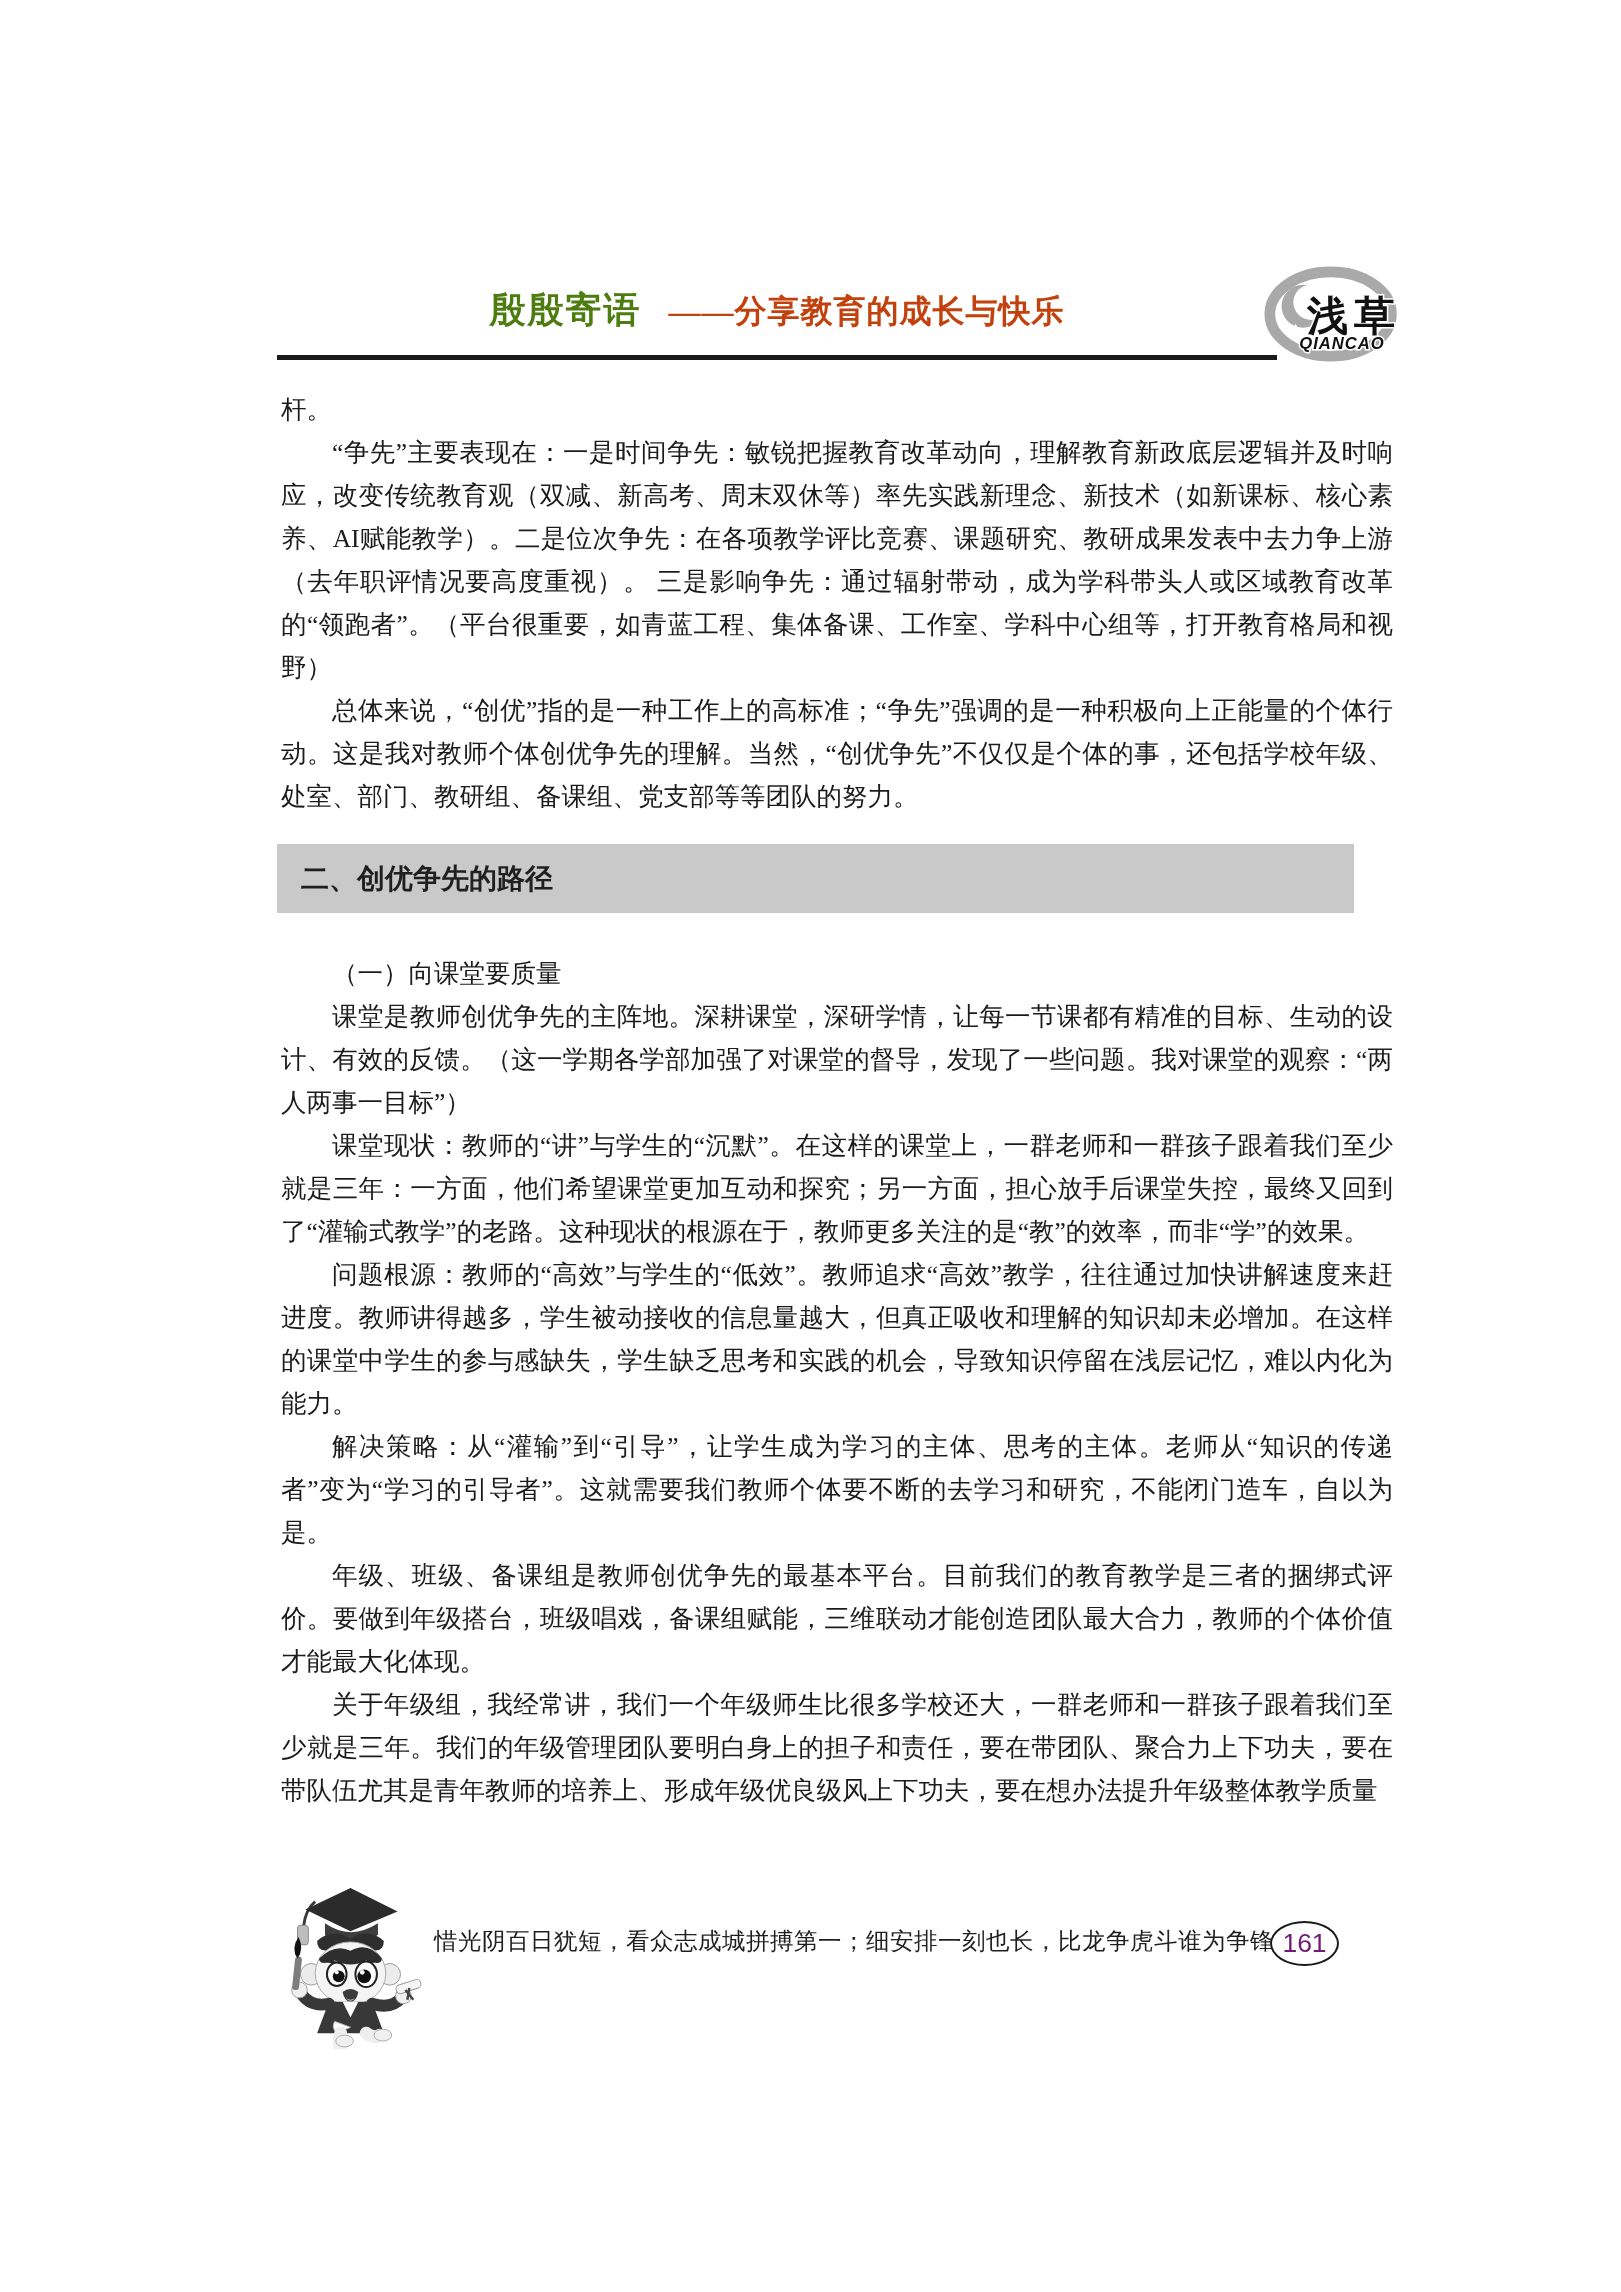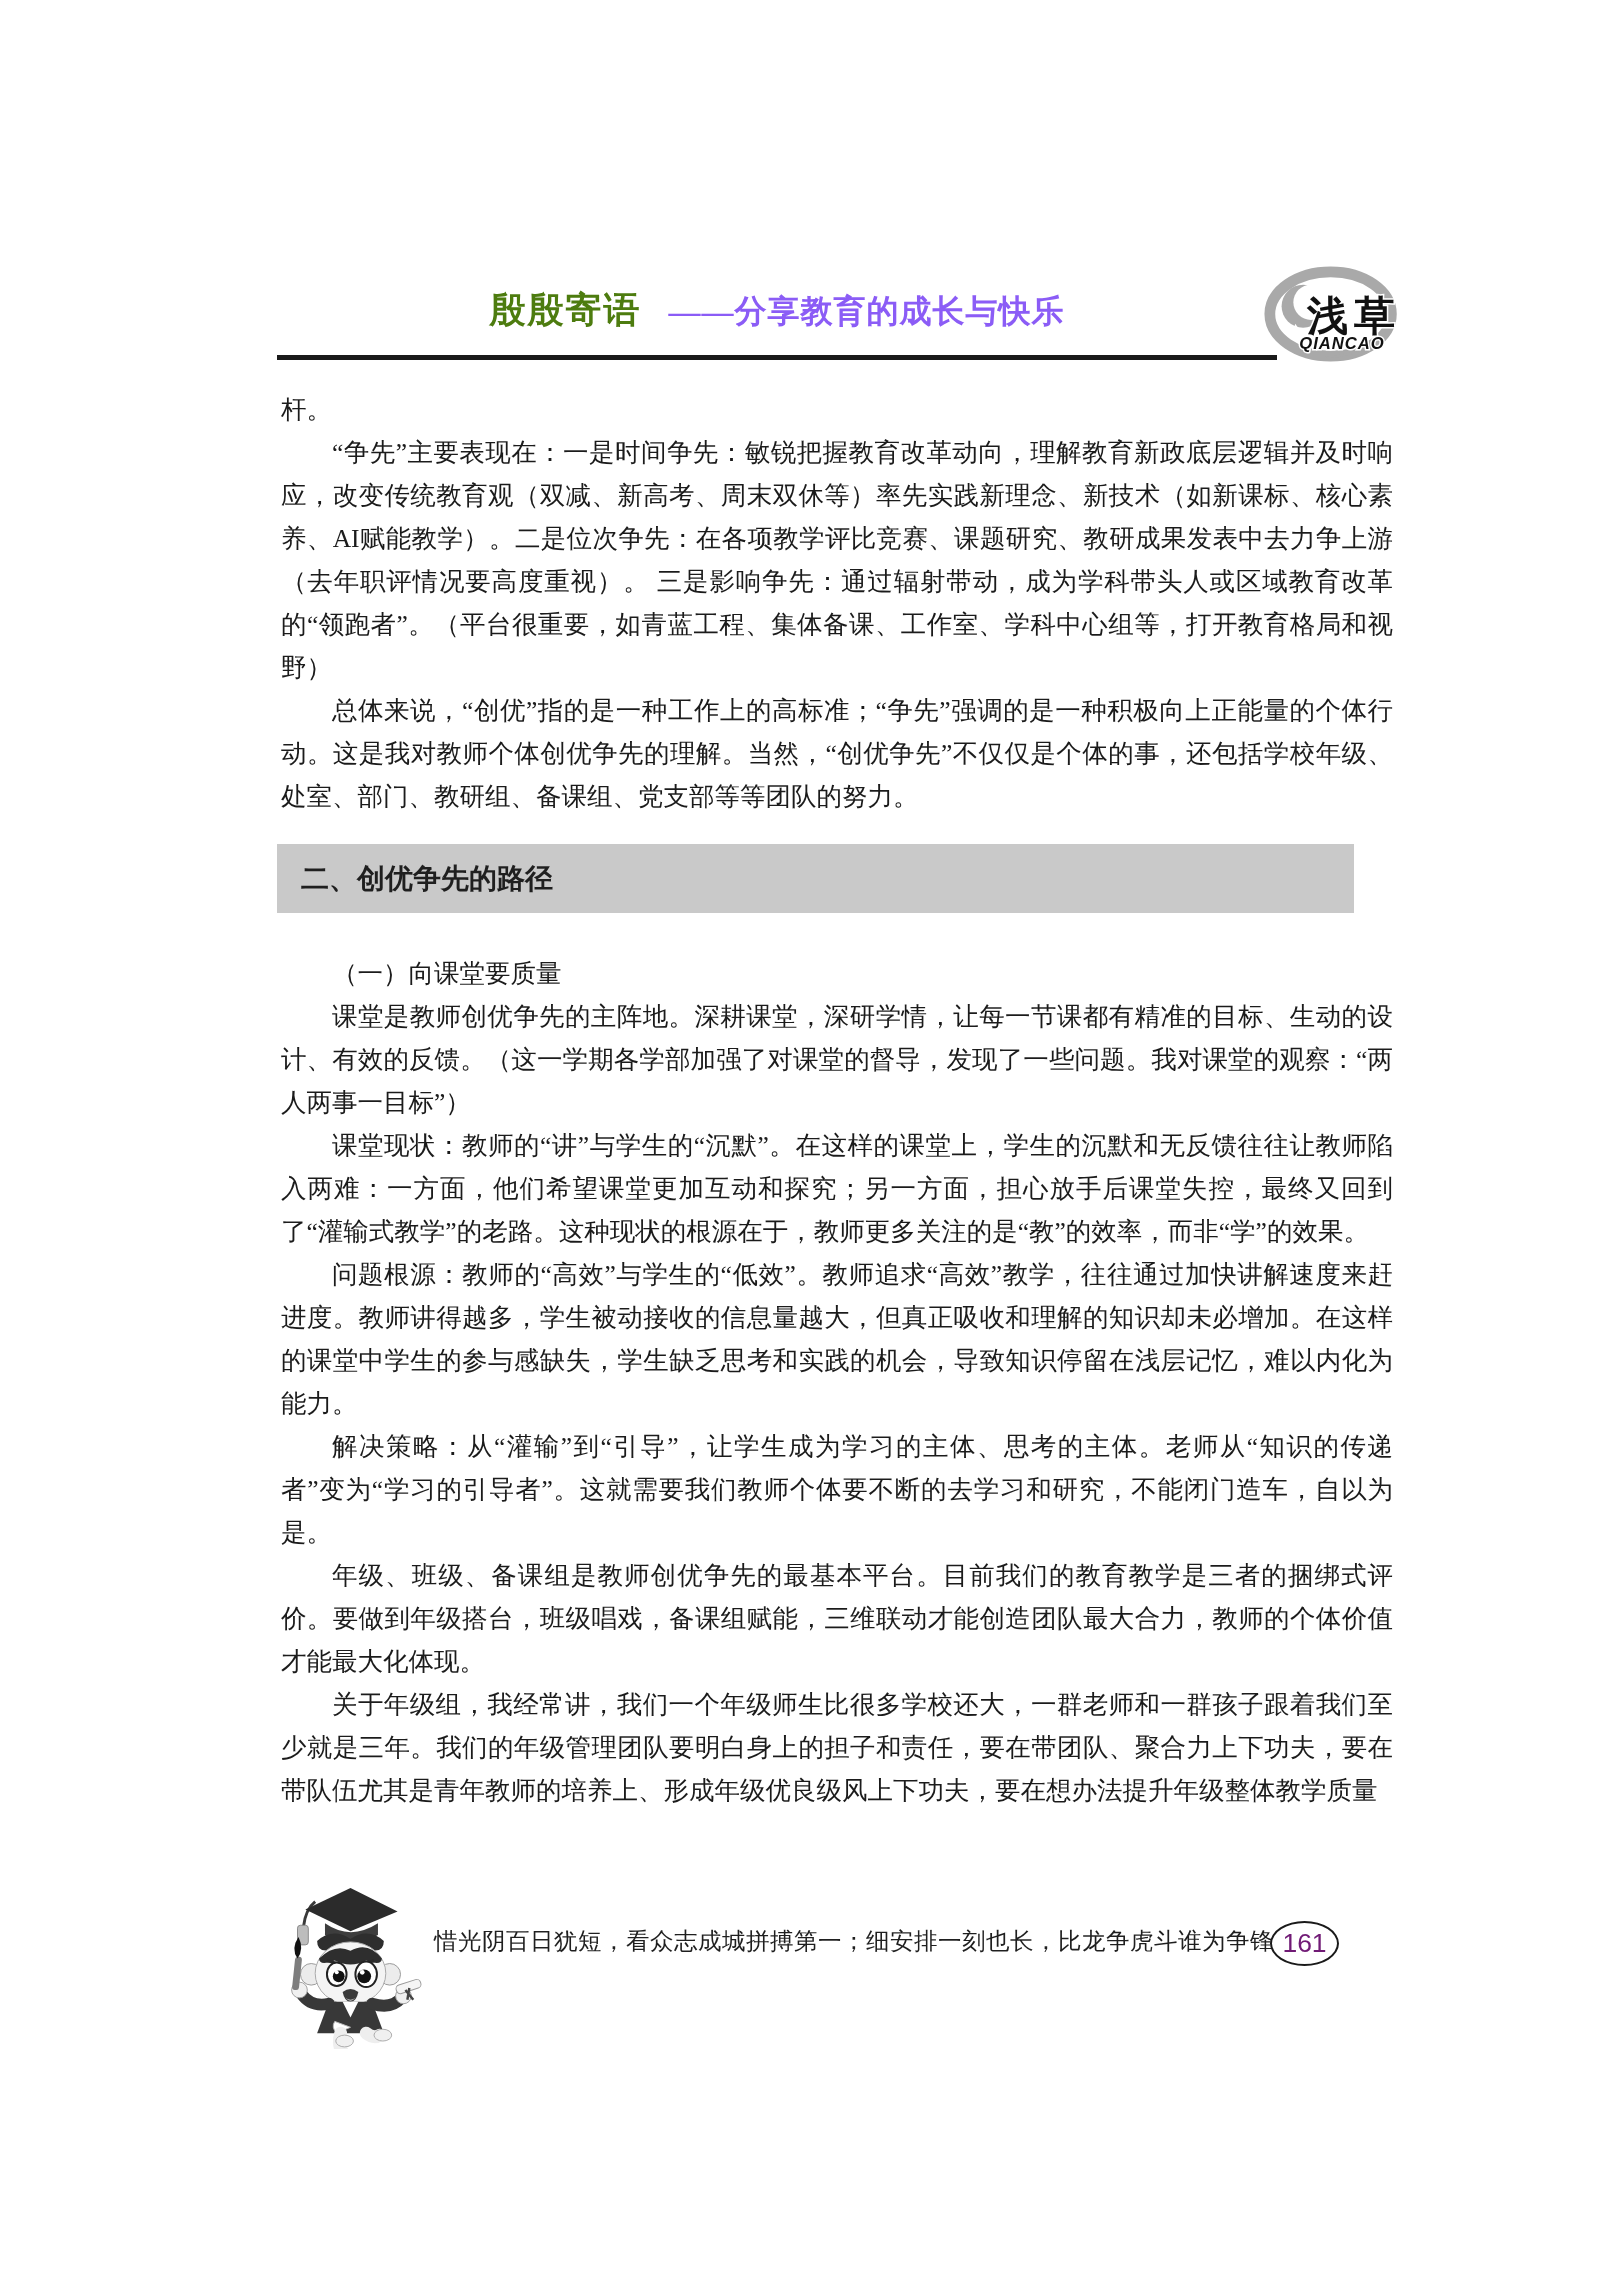--- a/index.html
+++ b/index.html
@@ -16,21 +16,21 @@
   .header-title{
     position:absolute;left:277px;top:286px;width:1000px;
     text-align:center;white-space:nowrap;
   }
   .header-title .t-main{
     font-family:"Liberation Sans", sans-serif;
     font-weight:900;font-size:36px;letter-spacing:2px;color:#4d7c0f;
   }
   .header-title .t-sub{
     font-family:"Liberation Serif", serif;
-    font-weight:600;font-size:32px;letter-spacing:1px;color:#8b5cf6;margin-left:27px;
+    font-weight:600;font-size:32px;letter-spacing:1px;color:#c2410c;margin-left:27px;
   }
   .header-rule{
     position:absolute;left:277px;top:355px;width:1000px;height:4.9px;
     background:#1a1a1a;
   }
   .logo{position:absolute;left:1262px;top:263px;width:147px;height:106px;}
   
   .body-text{
     position:absolute;left:281px;top:388px;width:1112px;
     font-size:25.5px;line-height:43px;
@@ -91,21 +91,21 @@
   <div class="body-text">
     <div>
         <p class="para">杆。</p>
         <p class="para indent">“争先”主要表现在：一是时间争先：敏锐把握教育改革动向，理解教育新政底层逻辑并及时响应，改变传统教育观（双减、新高考、周末双休等）率先实践新理念、新技术（如新课标、核心素养、AI赋能教学）。二是位次争先：在各项教学评比竞赛、课题研究、教研成果发表中去力争上游（去年职评情况要高度重视）。 三是影响争先：通过辐射带动，成为学科带头人或区域教育改革的“领跑者”。（平台很重要，如青蓝工程、集体备课、工作室、学科中心组等，打开教育格局和视野）</p>
         <p class="para indent">总体来说，“创优”指的是一种工作上的高标准；“争先”强调的是一种积极向上正能量的个体行动。这是我对教师个体创优争先的理解。当然，“创优争先”不仅仅是个体的事，还包括学校年级、处室、部门、教研组、备课组、党支部等等团队的努力。</p>
       </div>
     <div class="section-heading">二、创优争先的路径</div>
     <div>
         <p class="para indent">（一）向课堂要质量</p>
         <p class="para indent">课堂是教师创优争先的主阵地。深耕课堂，深研学情，让每一节课都有精准的目标、生动的设计、有效的反馈。（这一学期各学部加强了对课堂的督导，发现了一些问题。我对课堂的观察：“两人两事一目标”）</p>
-        <p class="para indent">课堂现状：教师的“讲”与学生的“沉默”。在这样的课堂上，学生的沉默和无反馈往往让教师陷入两难：一方面，他们希望课堂更加互动和探究；另一方面，担心放手后课堂失控，最终又回到了“灌输式教学”的老路。这种现状的根源在于，教师更多关注的是“教”的效率，而非“学”的效果。</p>
+        <p class="para indent">课堂现状：教师的“讲”与学生的“沉默”。在这样的课堂上，一群老师和一群孩子跟着我们至少就是三年：一方面，他们希望课堂更加互动和探究；另一方面，担心放手后课堂失控，最终又回到了“灌输式教学”的老路。这种现状的根源在于，教师更多关注的是“教”的效率，而非“学”的效果。</p>
         <p class="para indent">问题根源：教师的“高效”与学生的“低效”。教师追求“高效”教学，往往通过加快讲解速度来赶进度。教师讲得越多，学生被动接收的信息量越大，但真正吸收和理解的知识却未必增加。在这样的课堂中学生的参与感缺失，学生缺乏思考和实践的机会，导致知识停留在浅层记忆，难以内化为能力。</p>
         <p class="para indent">解决策略：从“灌输”到“引导”，让学生成为学习的主体、思考的主体。老师从“知识的传递者”变为“学习的引导者”。这就需要我们教师个体要不断的去学习和研究，不能闭门造车，自以为是。</p>
         <p class="para indent">年级、班级、备课组是教师创优争先的最基本平台。目前我们的教育教学是三者的捆绑式评价。要做到年级搭台，班级唱戏，备课组赋能，三维联动才能创造团队最大合力，教师的个体价值才能最大化体现。</p>
         <p class="para indent">关于年级组，我经常讲，我们一个年级师生比很多学校还大，一群老师和一群孩子跟着我们至少就是三年。我们的年级管理团队要明白身上的担子和责任，要在带团队、聚合力上下功夫，要在带队伍尤其是青年教师的培养上、形成年级优良级风上下功夫，要在想办法提升年级整体教学质量</p>
       </div>
   </div>
 
   <div class="mascot">
     <svg viewBox="0 0 158 172" width="155" height="169">
 

